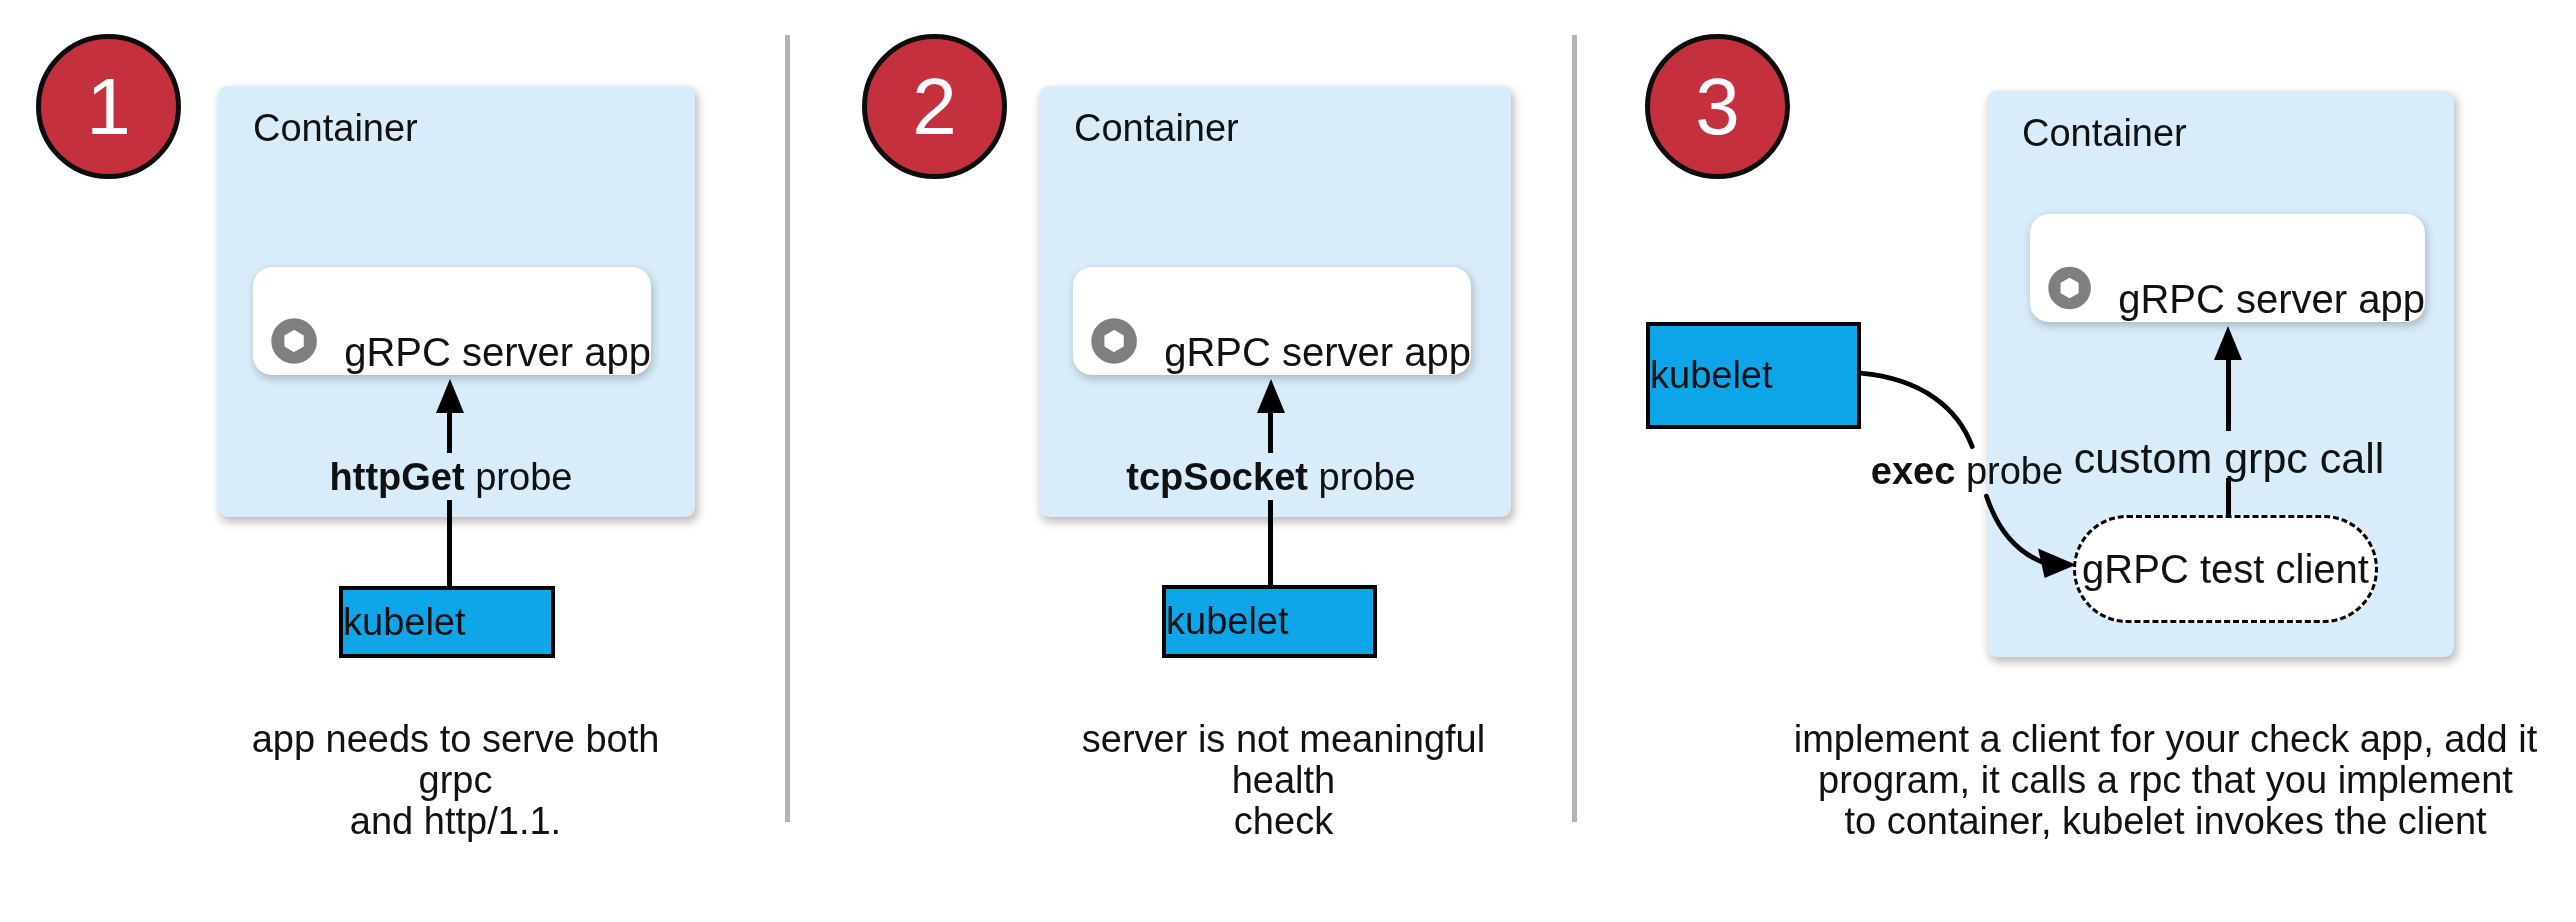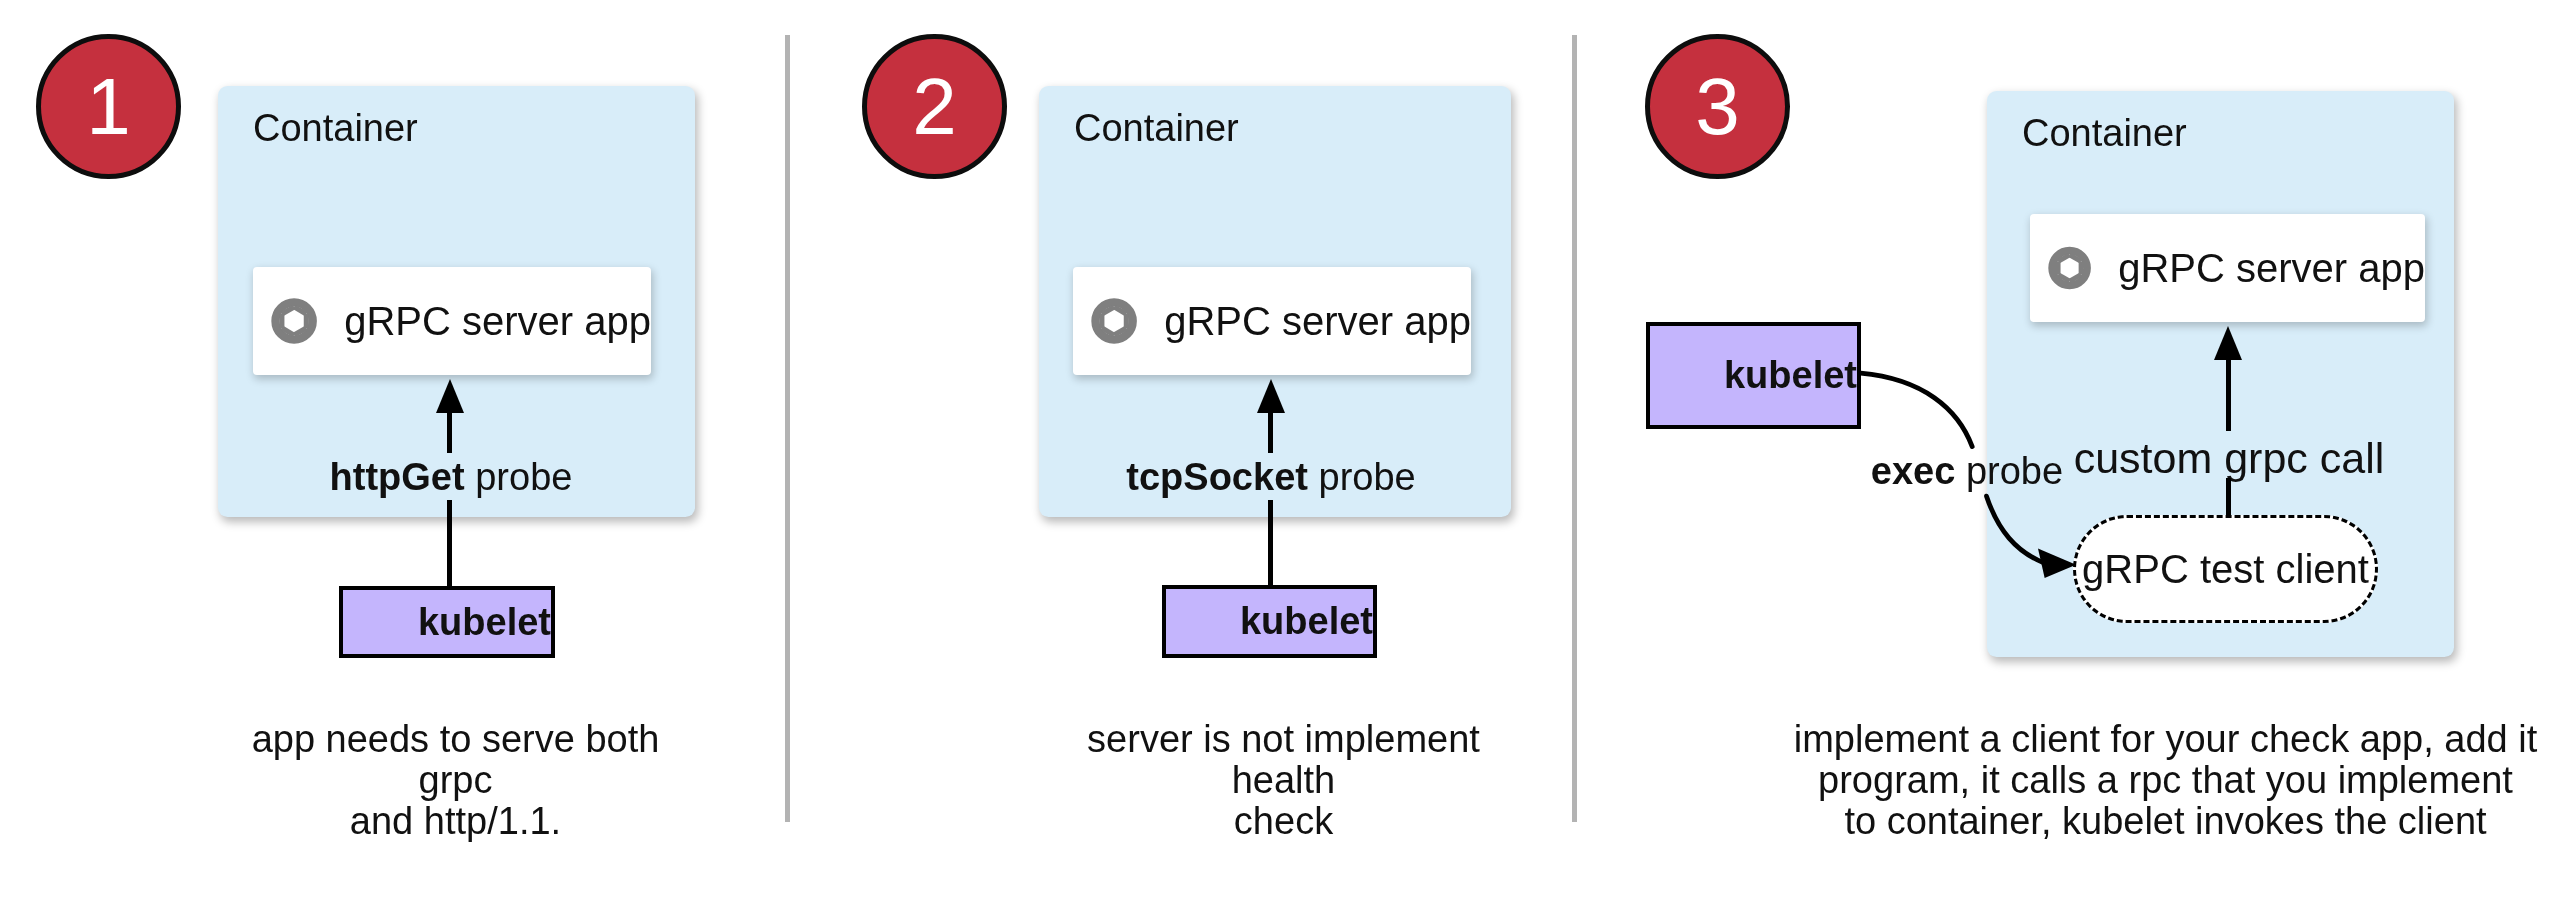--- a/index.html
+++ b/index.html
@@ -12,36 +12,36 @@
     background:#c5303e;border:5.7px solid #0d0d0d;box-sizing:border-box;
     display:flex;align-items:center;justify-content:center;
     color:#ffffff;font-size:80px;
   }
   .container-box{
     position:absolute;background:#d8edf9;border-radius:9.5px;
     box-shadow:2.9px 4.8px 9.5px rgba(0,0,0,0.28);
   }
   .container-label{position:absolute;left:35px;top:21px;font-size:38px;}
   .app-box{
-    position:absolute;background:#ffffff;border-radius:4px;
+    position:absolute;background:#ffffff;border-radius:19px;
     box-shadow:1.9px 3.8px 8.6px rgba(0,0,0,0.22);
-    display:flex;align-items:center;padding-left:18px;box-sizing:border-box;
+    display:flex;align-items:flex-end;padding-left:18px;box-sizing:border-box;
   }
   .app-label{font-size:40px;margin-left:27px;white-space:nowrap;}
   .vline{position:absolute;width:4.8px;background:#000000;}
   .arrow-head-up{
     position:absolute;width:0;height:0;
     border-left:14.3px solid transparent;border-right:14.3px solid transparent;
     border-bottom:34px solid #000000;
   }
   .probe-label{position:absolute;text-align:center;font-size:38px;white-space:pre;}
   .b{font-weight:bold;margin-top:48px;}
   .kubelet{
-    position:absolute;background:#c4b5fd;border:4.8px solid #000000;box-sizing:border-box;
-    display:flex;align-items:center;justify-content:flex-end;font-size:38px;font-weight:bold;
+    position:absolute;background:#0ea5e9;border:4.8px solid #000000;box-sizing:border-box;
+    display:flex;align-items:center;justify-content:flex-start;font-size:38px;
   }
   .caption{position:absolute;text-align:center;font-size:38px;line-height:41px;}
   .divider{position:absolute;width:4.8px;background:#b3b3b3;}
   .pill{
     position:absolute;background:#ffffff;border:3.8px dashed #000000;border-radius:57px;
     box-sizing:border-box;display:flex;align-items:center;justify-content:center;font-size:40px;
   }
   .free-label{position:absolute;text-align:center;font-size:43px;white-space:pre;}
   svg{display:block;}
 </style>
@@ -111,21 +111,21 @@
 <div class="arrow-head-up" style="left:1257px;top:379px;"></div>
 <div class="vline" style="left:1268px;top:410px;height:43px;"></div>
 <div class="probe-label" style="left:1080px;top:456px;width:382px;"><span class="b">tcpSocket</span><span> probe</span></div>
 <div class="vline" style="left:1268px;top:500px;height:85px;"></div>
 
 <div class="kubelet" style="left:1162px;top:585px;width:215px;height:73px;">
   <span>kubelet</span>
 </div>
 
 <div class="caption" style="left:1045px;top:719px;width:477px;">
-  <div>server is not implement health</div>
+  <div>server is not meaningful health</div>
   <div>check</div>
 </div>
 
 <div class="divider" style="left:1572px;top:35px;height:787px;"></div>
 
 <div class="badge" style="left:1645px;top:34px;">
   <span>3</span>
 </div>
 
 <div class="container-box" style="left:1987px;top:91px;width:467px;height:566px;">

